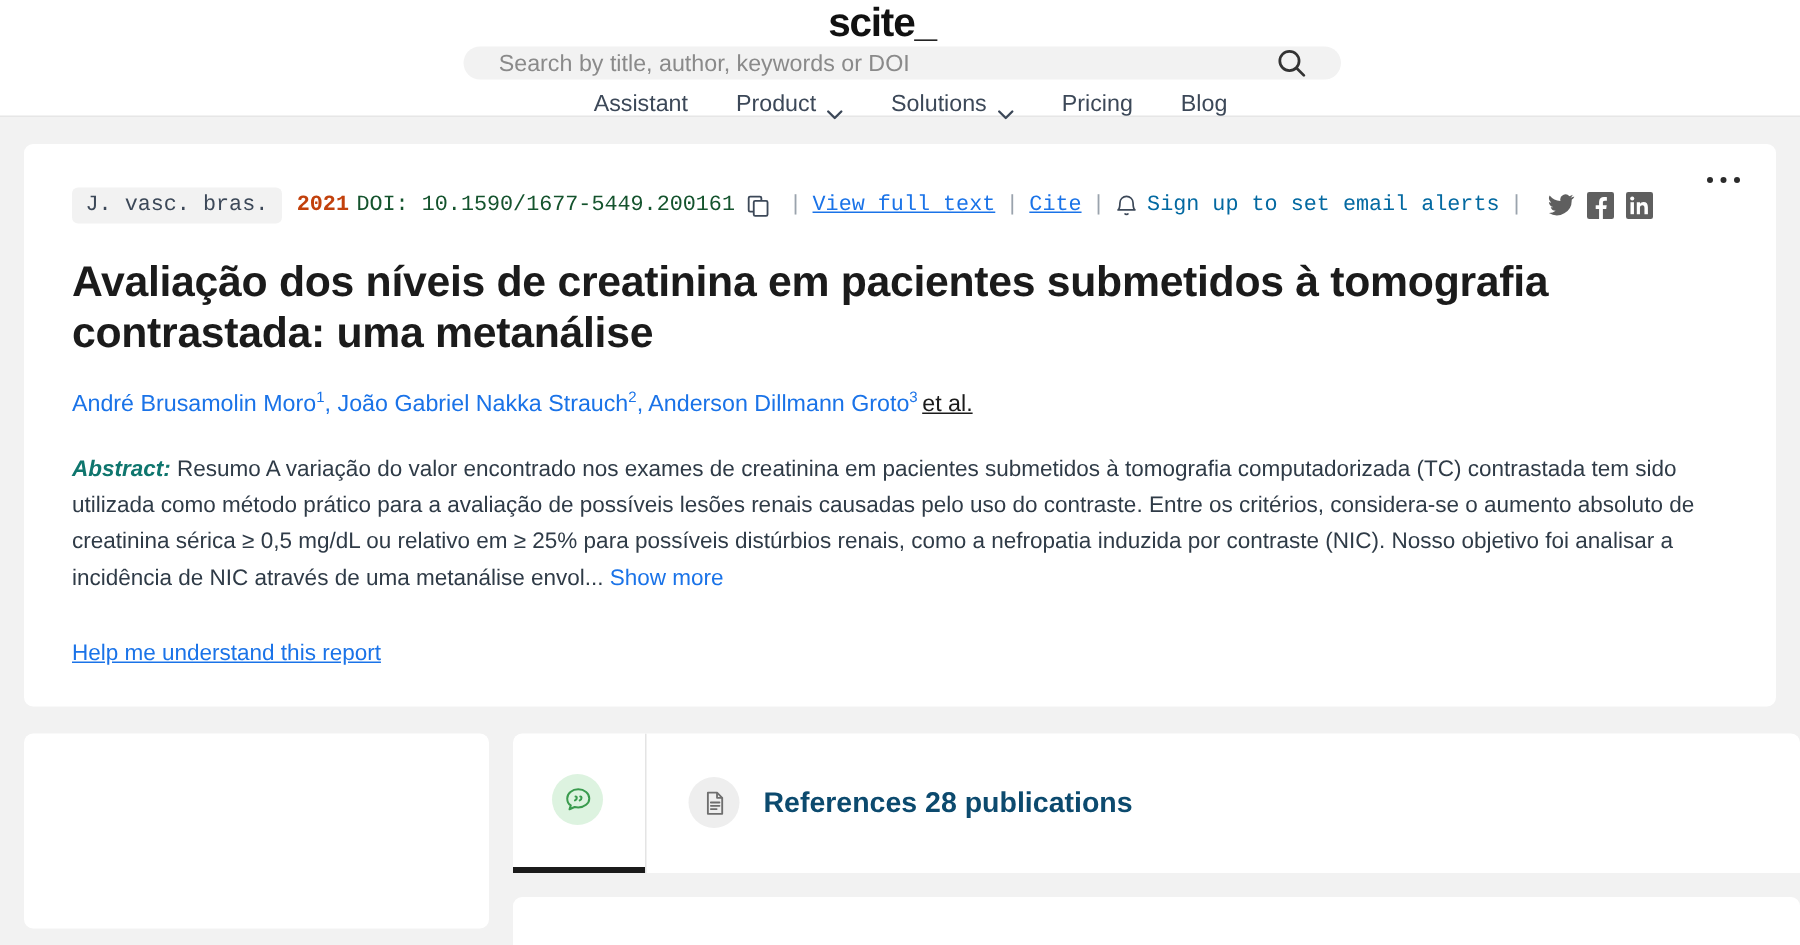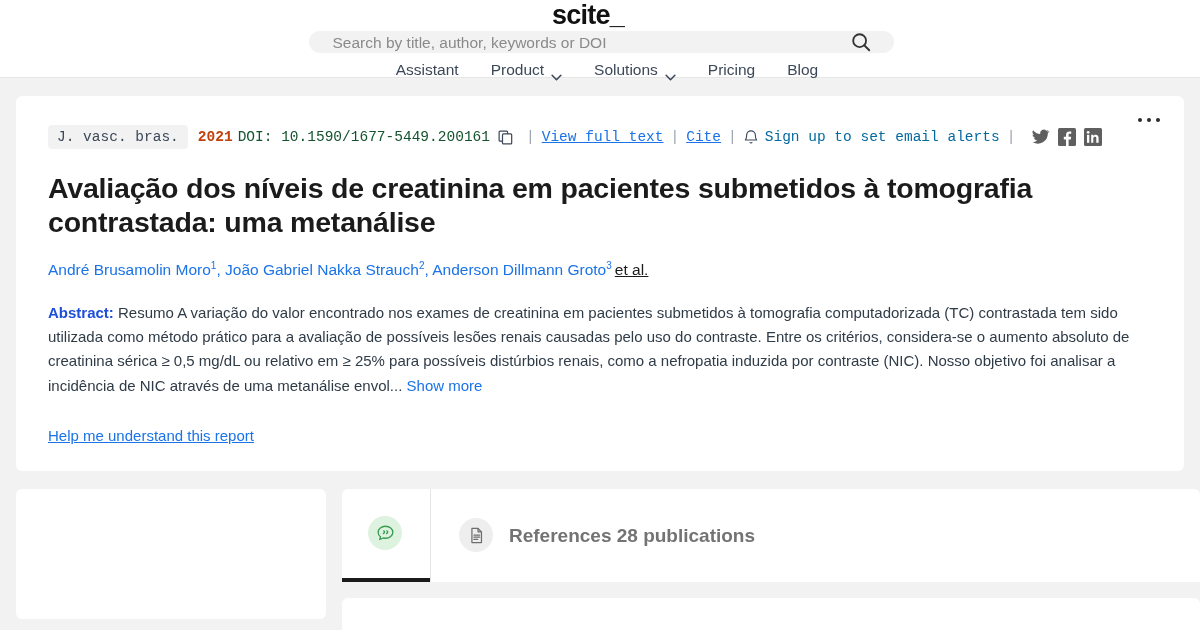--- a/index.html
+++ b/index.html
@@ -136,21 +136,21 @@
   .authors sup { font-size: 10px; }
   .etal { color: #1b1b1b; text-decoration: underline; cursor: pointer; margin-left: 3px; }
 
   .abstract {
     margin-top: 20px;
     font-size: 15px;
     line-height: 1.62;
     color: #2f3b47;
     max-width: 1112px;
   }
-  .abstract b { color: #1d4ed8; }
+  .abstract b { color: #0f766e; font-style: italic; }
   .showmore { color: #1a73e8; cursor: pointer; }
 
   .help-link {
     display: inline-block;
     margin-top: 29px;
     font-size: 15px;
     color: #1a73e8;
     text-decoration: underline;
     cursor: pointer;
   }
@@ -197,21 +197,21 @@
   }
   .tab-icon-circle.green { background: #ddf3e0; }
   .tab-icon-circle.gray  { background: #eeeeee; }
   .tab-label {
     font-size: 19px;
     font-weight: bold;
     color: #1b1b1b;
     line-height: 1.24;
     max-width: 140px;
   }
-  .tab-label.gray { color: #737373; max-width: none; white-space: nowrap; }
+  .tab-label.gray { color: #0c4a6e; max-width: none; white-space: nowrap; }
   .tab-sub {
     font-size: 16px;
     color: #3c4858;
     line-height: 1.24;
     margin-left: 24px;
     max-width: 110px;
   }
   .below-card {
     background: #ffffff;
     border-radius: 6px;

